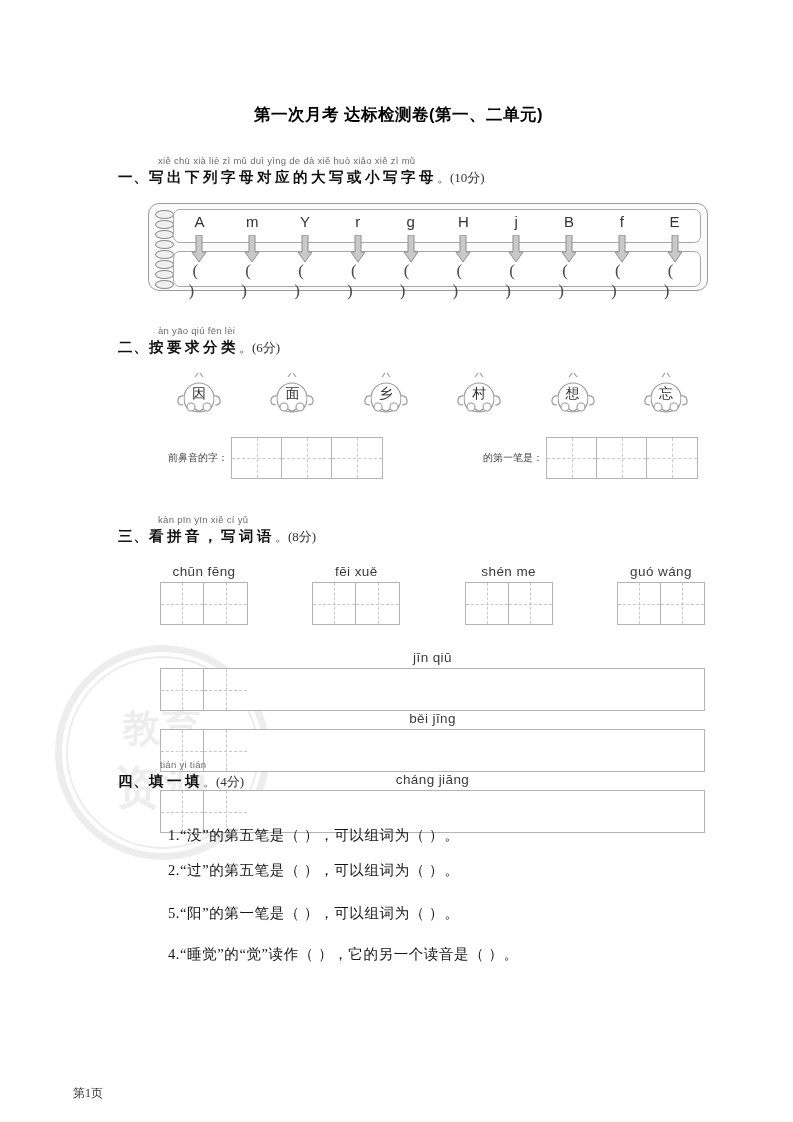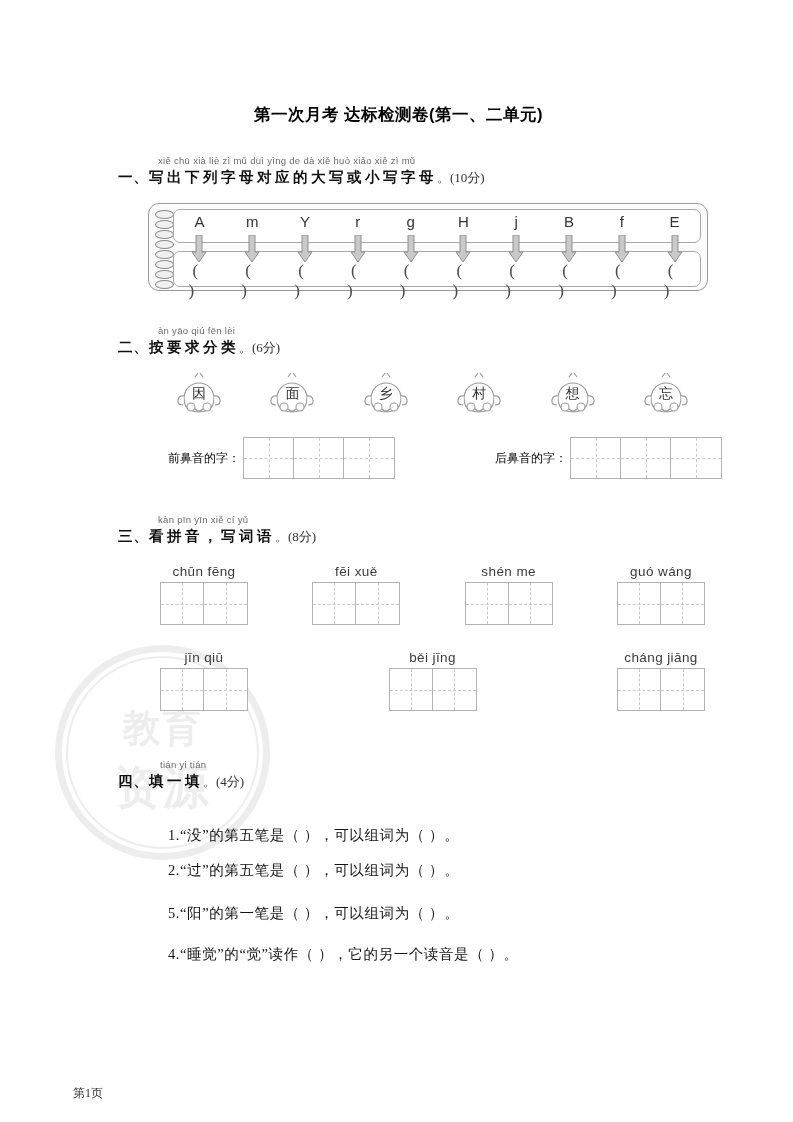--- a/index.html
+++ b/index.html
@@ -223,22 +223,22 @@
     top: 437px;
     left: 0; right: 0;
     display: flex;
   }
   .class-group {
     display: flex;
     align-items: center;
   }
   .class-label {
     font-family: Liberation Serif, serif;
-    font-size: 12px;
-    color: #000000;
+    font-size: 10px;
+    color: #404040;
     margin-right: 3px;
     white-space: nowrap;
   }
 
   
   .grid {
     display: flex;
     border: 1px solid #b3b3b3;
     box-sizing: border-box;
     background: #fff;
@@ -505,21 +505,21 @@
   <div class="class-row">
     <div class="class-group" style="margin-left:168px;">
       <span class="class-label">前鼻音的字：</span>
       <div class="grid" id="grid-front" style="height: 42px;">
           <div class="gcell" style="width: 50px;"></div>
           <div class="gcell" style="width: 50px;"></div>
           <div class="gcell" style="width: 50px;"></div>
         </div>
     </div>
     <div class="class-group" style="margin-left:100px;">
-      <span class="class-label">后鼻音的字：</span>
+      <span class="class-label">的第一笔是：</span>
       <div class="grid" id="grid-back" style="height: 42px;">
           <div class="gcell" style="width: 50px;"></div>
           <div class="gcell" style="width: 50px;"></div>
           <div class="gcell" style="width: 50px;"></div>
         </div>
     </div>
   </div>
 
   <div class="sec" style="top:527px; left:118px;">
     <div class="sec-head">
@@ -551,21 +551,21 @@
         </div>
       </div>
       <div class="word-item">
         <div class="word-pinyin">guó wáng</div>
         <div class="grid" style="height: 43px;">
           <div class="gcell" style="width: 43px;"></div>
           <div class="gcell" style="width: 43px;"></div>
         </div>
       </div>
     </div>
-  <div class="word-row" id="word-row-2" style="top:650px;">
+  <div class="word-row" id="word-row-2" style="top:650px;flex-direction:column;">
       <div class="word-item">
         <div class="word-pinyin">jīn   qiū</div>
         <div class="grid" style="height: 43px;">
           <div class="gcell" style="width: 43px;"></div>
           <div class="gcell" style="width: 43px;"></div>
         </div>
       </div>
       <div class="word-item">
         <div class="word-pinyin">běi   jīng</div>
         <div class="grid" style="height: 43px;">

